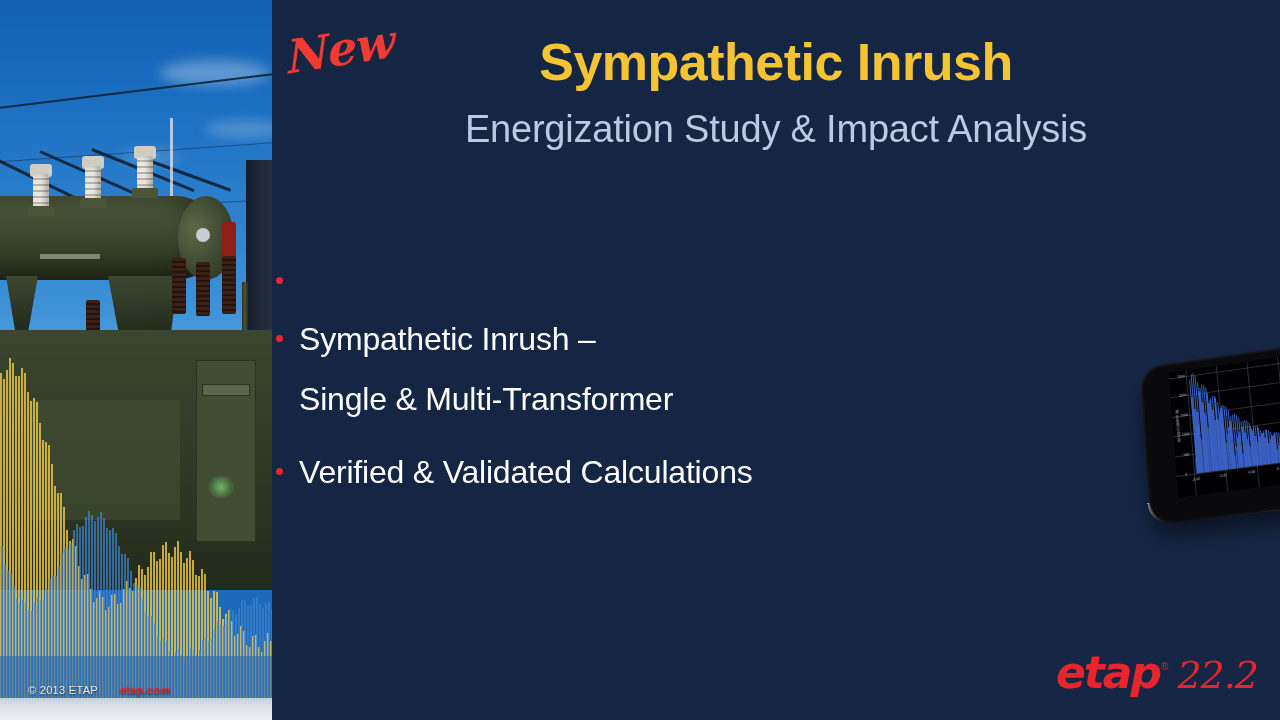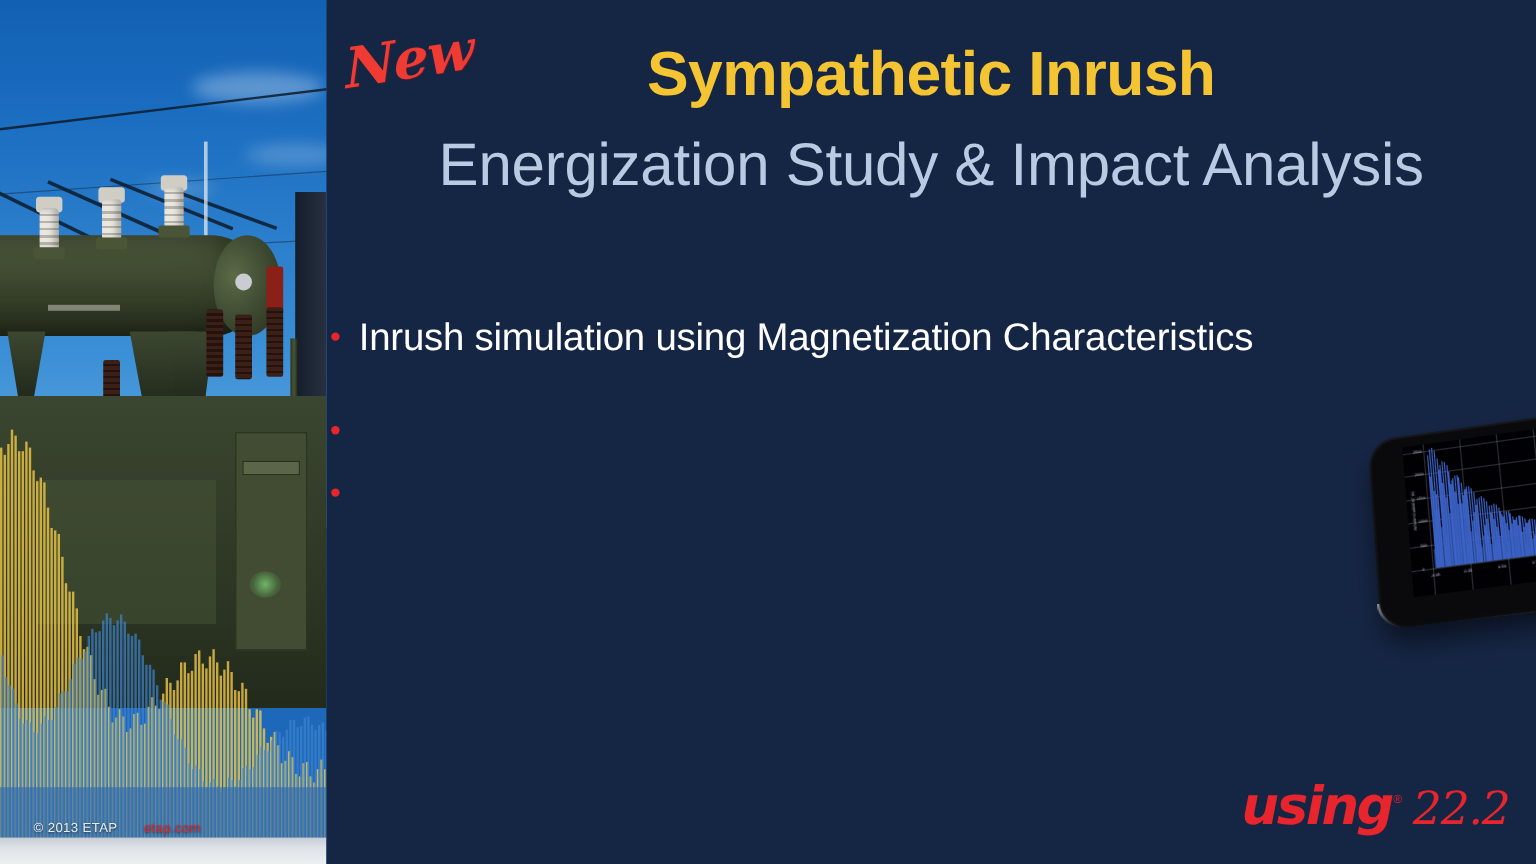--- a/index.html
+++ b/index.html
@@ -161,21 +161,21 @@
     left: 28px; bottom: 24px;
     font-size: 11px;
     color: #e8edf3;
     letter-spacing: .3px;
     text-shadow: 0 1px 2px rgba(0,0,0,.6);
     z-index: 6;
     white-space: nowrap;
   }
   .copyright .url {
     color: #e8252c;
-    font-weight: normal;
+    font-weight: bold;
     margin-left: 22px;
   }
 
   
   .content {
     position: absolute;
     left: 272px; top: 0;
     width: 1008px; height: 720px;
   }
   .new-badge {
@@ -198,21 +198,21 @@
     font-size: 52px;
     font-weight: bold;
     color: #f5c432;
     letter-spacing: -0.5px;
   }
   .subtitle {
     position: absolute;
     left: 0; top: 108px;
     width: 1008px;
     text-align: center;
-    font-size: 50px;
+    font-size: 38px;
     color: #b9cbe2;
     letter-spacing: -0.2px;
   }
 
   .bullets {
     position: absolute;
     left: 0; top: 258px;
     width: 1008px;
   }
   .bullet-row {
@@ -589,31 +589,35 @@
 
     <div class="new-badge">New</div>
 
     <div class="title">Sympathetic Inrush</div>
     <div class="subtitle">Energization Study &amp; Impact Analysis</div>
 
     <div class="bullets">
 
       <div class="bullet-row">
         <span class="bullet-dot"></span>
+      </div>
+
+      <div class="bullet-row tall">
+        <span class="bullet-dot"></span>
         <span class="bullet-text">
-          <span>Inrush simulation using Magnetization Characteristics</span>
+          <span>Sympathetic Inrush –</span>
+          <span class="line2">Single &amp; Multi-Transformer</span>
         </span>
       </div>
 
-      <div class="bullet-row tall">
-        <span class="bullet-dot"></span>
-      </div>
-
       <div class="bullet-row">
         <span class="bullet-dot"></span>
+        <span class="bullet-text">
+          <span>Verified &amp; Validated Calculations</span>
+        </span>
       </div>
 
     </div>
 
     <div class="device-wrap">
       <div class="device-base"></div>
       <div class="device">
         <div class="screen" id="chartScreen">
 
           <div class="y-title">INRUSH CURRENT (A)</div>
@@ -780,19 +784,19 @@
             <div class="axis-lbl" style="left: 9px; top: 4px;">2500</div>
             <div class="axis-lbl" style="left: 16px; top: 112px;">-0.05</div>
             <div class="axis-lbl" style="left: 44.6px; top: 112px;">0.25</div>
             <div class="axis-lbl" style="left: 73.2px; top: 112px;">0.50</div>
             <div class="axis-lbl" style="left: 101.8px; top: 112px;">0.75</div>
           </div>
       </div>
     </div>
 
     <div class="etap-logo">
-      <span class="etap-word">using</span>
+      <span class="etap-word">etap</span>
       <span class="etap-tm">®</span>
       <span class="etap-ver">22.2</span>
     </div>
 
   </div>
 </div>
 
 </body></html>

